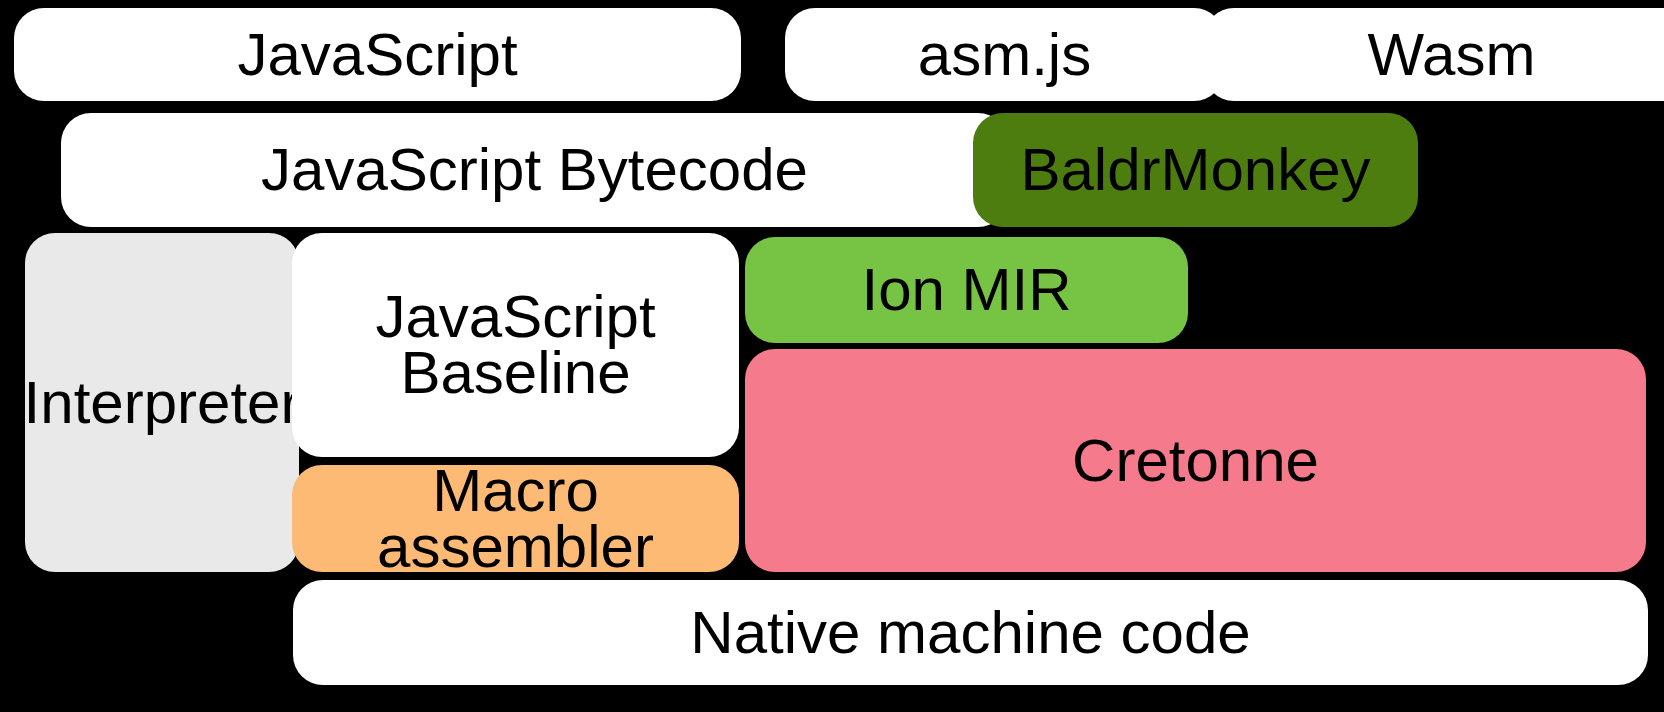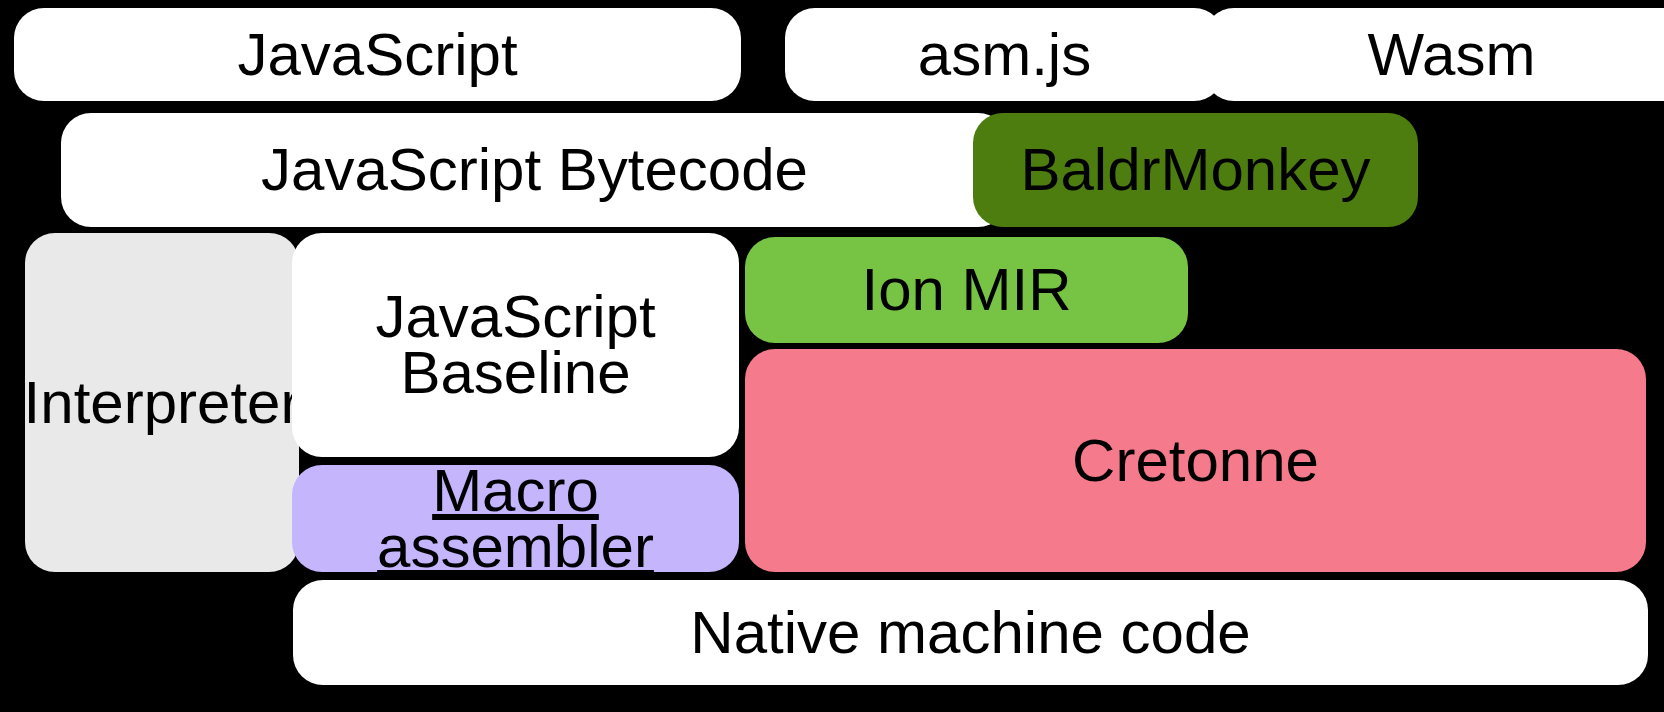--- a/index.html
+++ b/index.html
@@ -83,21 +83,21 @@
   </div>
 
   <div class="box b-ion-mir" style="background: rgb(119, 195, 68);">
     <span>Ion MIR</span>
   </div>
 
   <div class="box b-cretonne" style="background: rgb(245, 122, 140);">
     <span>Cretonne</span>
   </div>
 
-  <div class="box b-macro-assembler" style="background: #c4b5fd; text-decoration: underline;">
+  <div class="box b-macro-assembler" style="background: #fdba74;">
     <span>Macro assembler</span>
   </div>
 
   <div class="box b-native-machine-code" style="background: rgb(255, 255, 255);">
     <span>Native machine code</span>
   </div>
 
 </div>
 
 </body></html>

